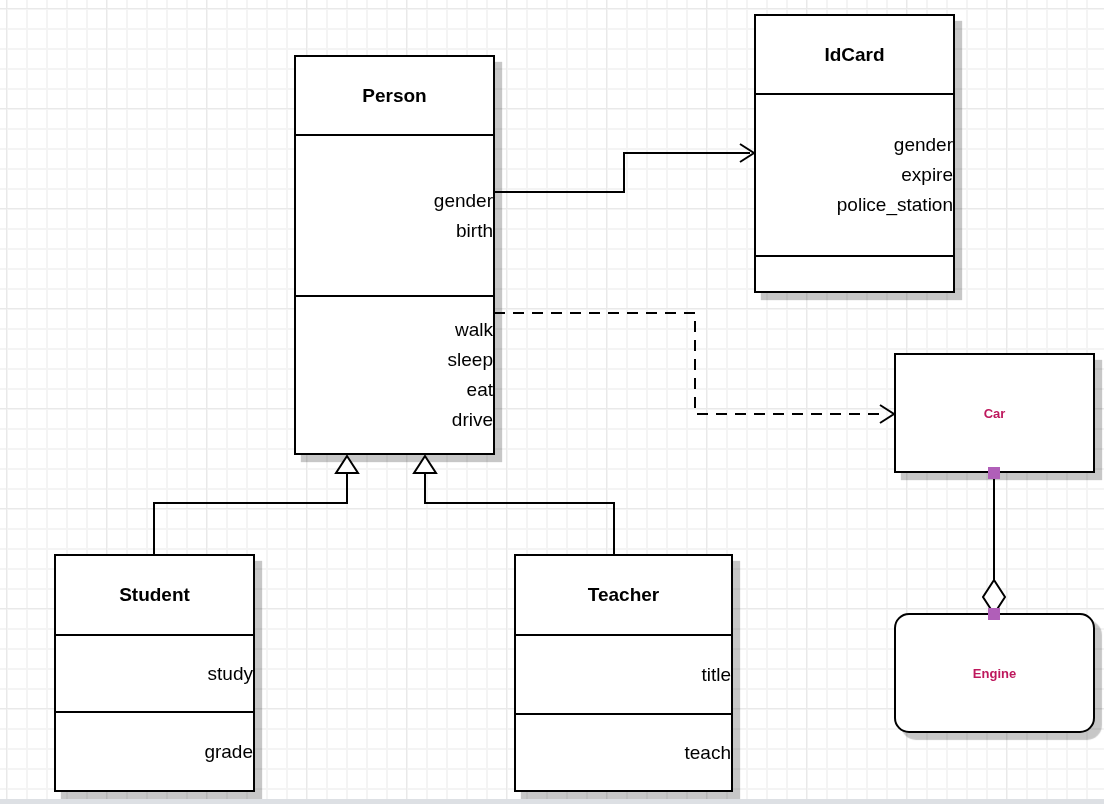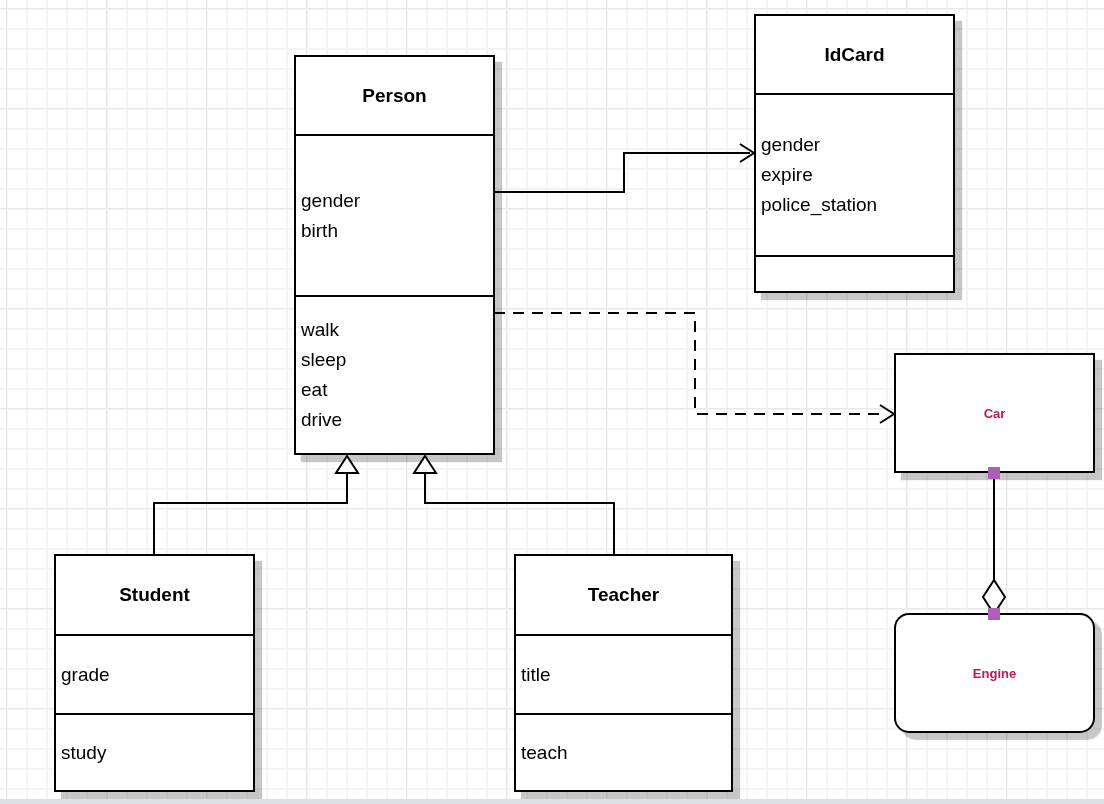--- a/index.html
+++ b/index.html
@@ -30,20 +30,21 @@
 
   .uml-class {
     position: absolute;
     background: #ffffff;
     border: 2px solid #000000;
     box-shadow: 7px 7px 1px rgba(0,0,0,0.22);
     z-index: 1;
     display: flex;
     flex-direction: column;
     color: #000000;
+    text-align: right;
   }
   .uml-title {
     display: flex;
     align-items: center;
     justify-content: center;
     font-weight: bold;
     font-size: 19px;
     flex: 0 0 auto;
   }
   .uml-section {
@@ -135,25 +136,25 @@
     <div class="uml-section" style="height:162px">
       <div class="member">gender</div>
       <div class="member">expire</div>
       <div class="member">police_station</div>
     </div>
     <div class="uml-section fill"></div>
   </div>
 
   <div class="uml-class" style="left:54px; top:554px; width:201px; height:238px;">
     <div class="uml-title" style="height:78px">Student</div>
+    <div class="uml-section fill">
+      <div class="member">study</div>
+    </div>
     <div class="uml-section" style="height:79px">
       <div class="member">grade</div>
-    </div>
-    <div class="uml-section fill">
-      <div class="member">study</div>
     </div>
   </div>
 
   <div class="uml-class" style="left:514px; top:554px; width:219px; height:238px;">
     <div class="uml-title" style="height:78px">Teacher</div>
     <div class="uml-section" style="height:79px">
       <div class="member">title</div>
     </div>
     <div class="uml-section fill">
       <div class="member">teach</div>

